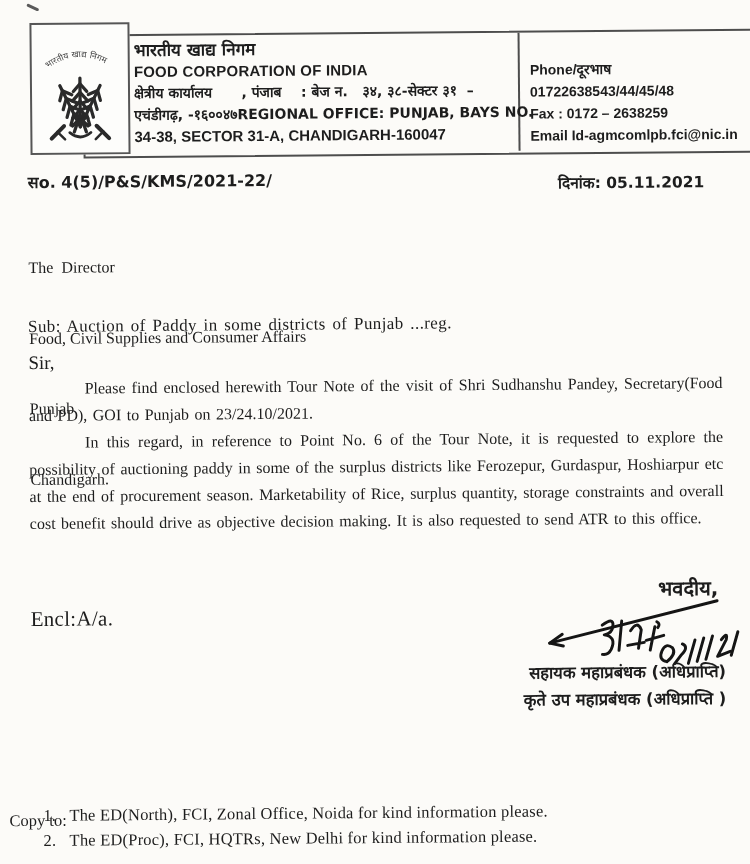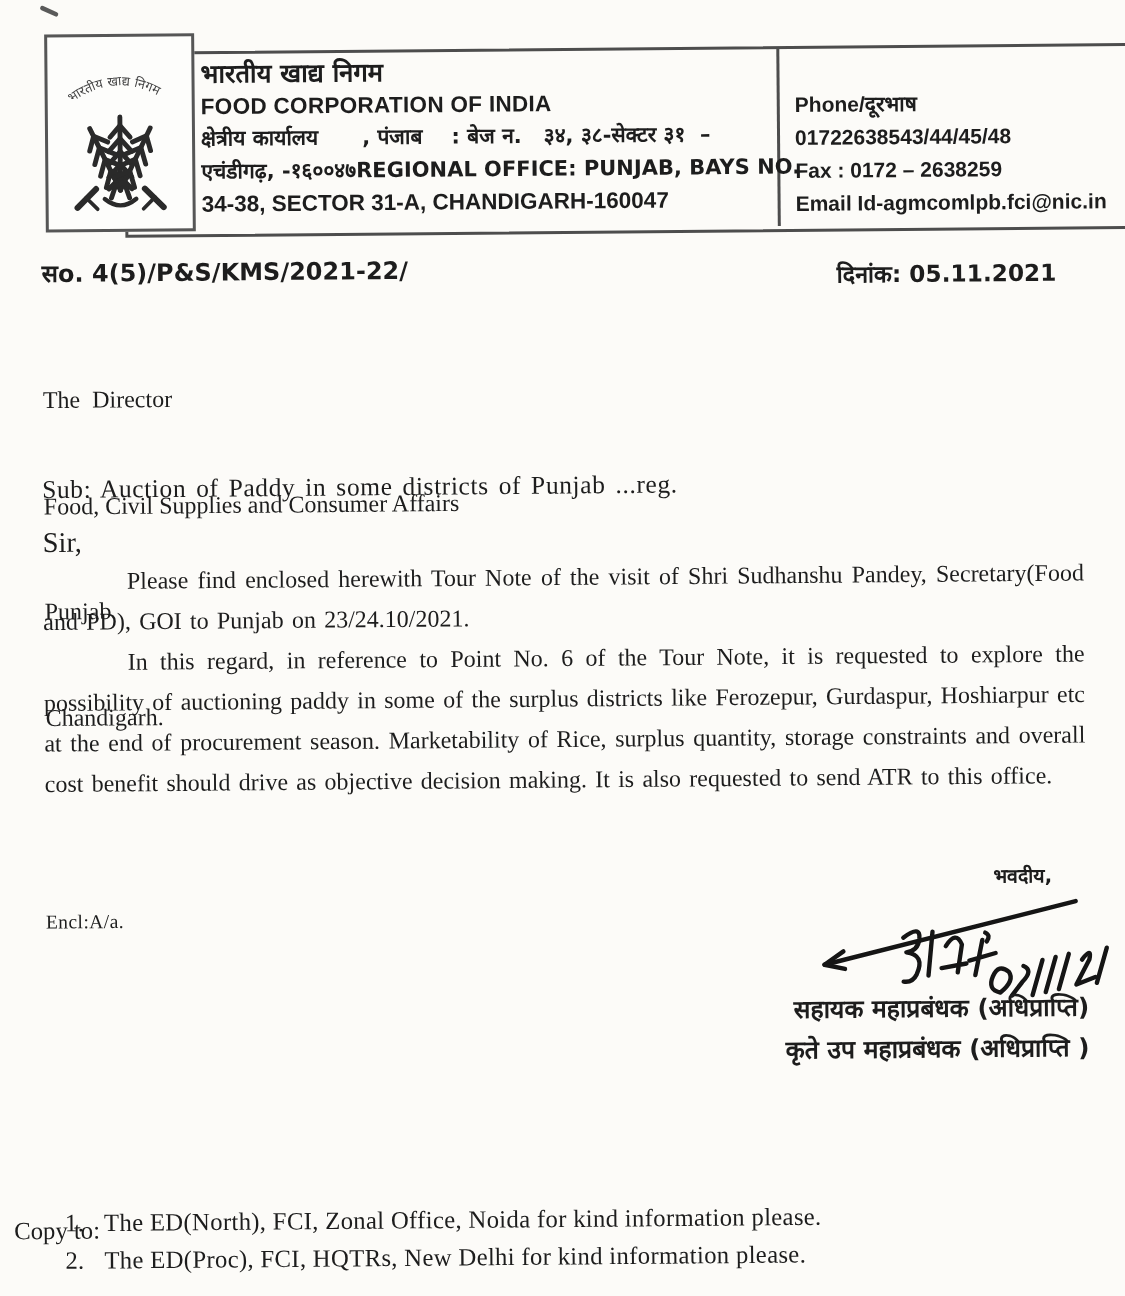--- a/index.html
+++ b/index.html
@@ -69,25 +69,25 @@
   
   .addr{position:absolute;left:30px;top:206px;font-size:16px;line-height:23.5px;white-space:pre;}
   
   .subject{position:absolute;left:29px;top:314px;font-size:17px;letter-spacing:.4px;word-spacing:2px;}
   .salutation{position:absolute;left:29px;top:349px;font-size:19px;}
   .bodytext{position:absolute;left:29px;top:372px;width:694px;}
   .bodytext p{
     margin:0;font-size:16px;line-height:27px;text-align:justify;text-indent:56px;
     word-spacing:1.5px;
   }
-  .encl{position:absolute;left:29px;top:604px;font-size:13px;letter-spacing:.3px;}
+  .encl{position:absolute;left:29px;top:604px;font-size:21px;letter-spacing:.3px;}
   
   .closing{
-    position:absolute;right:50px;top:577px;
-    font-family:"DejaVu Sans",sans-serif;font-weight:600;font-size:13px;
+    position:absolute;right:33px;top:577px;
+    font-family:"DejaVu Sans",sans-serif;font-weight:600;font-size:20px;
   }
   .sig{position:absolute;left:538px;top:592px;}
   .desig{
     position:absolute;right:26px;text-align:right;
     font-family:"DejaVu Sans",sans-serif;font-weight:600;font-size:16.5px;
   }
   .d1{top:662px;} .d2{top:689px;}
   
   .copylabel{position:absolute;left:6px;top:782px;font-size:16.5px;margin-top:26px;}
   .copyitem{position:absolute;left:40px;font-size:16.5px;letter-spacing:.2px;}

